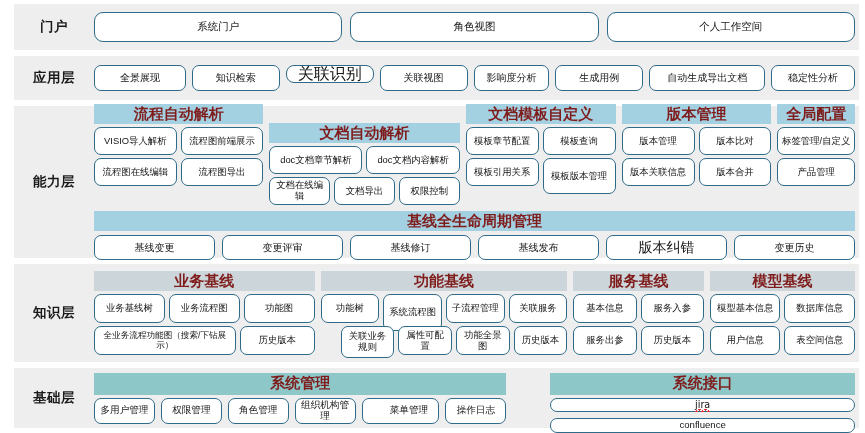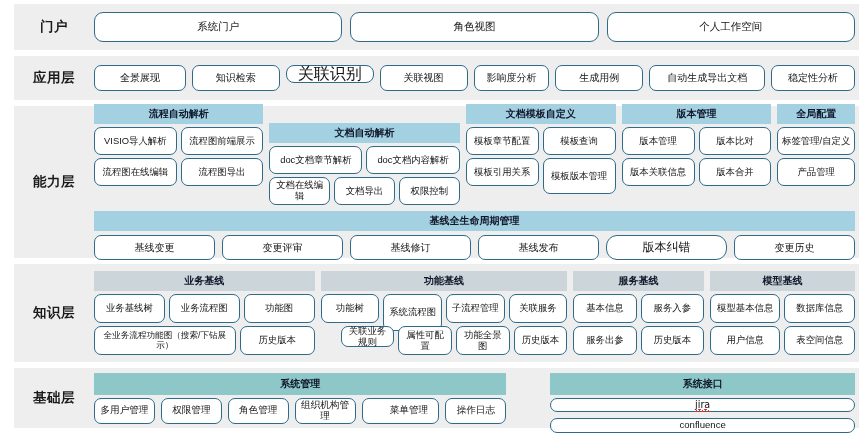--- a/index.html
+++ b/index.html
@@ -76,22 +76,22 @@
   .row-flex {
     display: flex;
     gap: 8px;
   }
   .row-flex > .pill { flex: 1 1 0; }
 
   
   .ghead {
     text-align: center;
     font-weight: bold;
-    font-size: 10px;
-    color: #0f172a;
+    font-size: 15px;
+    color: #7f1d1d;
     box-sizing: border-box;
     display: flex;
     align-items: center;
     justify-content: center;
     height: 20px;
   }
   .ghead.blue { background: #a4d1e2; }
   .ghead.gray { background: #ccd6da; }
   .ghead.teal { background: #8dc7c8; }
 
@@ -226,21 +226,21 @@
             </div>
           </div>
         </div>
       <div style="display:flex;flex-direction:column;gap:4px;">
         <div class="ghead blue full-bar">基线全生命周期管理</div>
         <div class="row-flex" id="lifecycle-row" style="height:25px; gap:7px;">
             <div class="pill" style="height: 25px; font-size: 10px;">基线变更</div>
             <div class="pill" style="height: 25px; font-size: 10px;">变更评审</div>
             <div class="pill" style="height: 25px; font-size: 10px;">基线修订</div>
             <div class="pill" style="height: 25px; font-size: 10px;">基线发布</div>
-            <div class="pill" style="height: 25px; font-size: 12px; border-radius: 11px;">版本纠错</div>
+            <div class="pill" style="height: 25px; font-size: 14px;">版本纠错</div>
             <div class="pill" style="height: 25px; font-size: 10px;">变更历史</div>
           </div>
       </div>
     </div>
   </div>
 
   <div class="band" id="band-knowledge" style="top:264px; height:98px;">
     <div class="band-label">知识层</div>
     <div class="band-body">
       <div class="groups" id="knowledge-groups">
@@ -258,21 +258,21 @@
           </div>
           <div class="group" style="flex: 2.55 1 0px;">
             <div class="ghead gray">功能基线</div>
             <div class="grow" style="height: 29px;">
               <div class="pill" style="height: 29px;">功能树</div>
               <div class="pill" style="height: 37px;">系统流程图</div>
               <div class="pill" style="height: 29px;">子流程管理</div>
               <div class="pill" style="height: 29px;">关联服务</div>
             </div>
             <div class="grow" style="height: 29px;">
-              <div class="pill" style="height: 21px; margin-left: 20px;">关联业务规则</div>
+              <div class="pill" style="height: 32px; margin-left: 20px;">关联业务规则</div>
               <div class="pill" style="height: 29px;">属性可配置</div>
               <div class="pill" style="height: 29px;">功能全景图</div>
               <div class="pill" style="height: 29px;">历史版本</div>
             </div>
           </div>
           <div class="group" style="flex: 1.35 1 0px;">
             <div class="ghead gray">服务基线</div>
             <div class="grow" style="height: 29px;">
               <div class="pill" style="height: 29px;">基本信息</div>
               <div class="pill" style="height: 29px;">服务入参</div>

